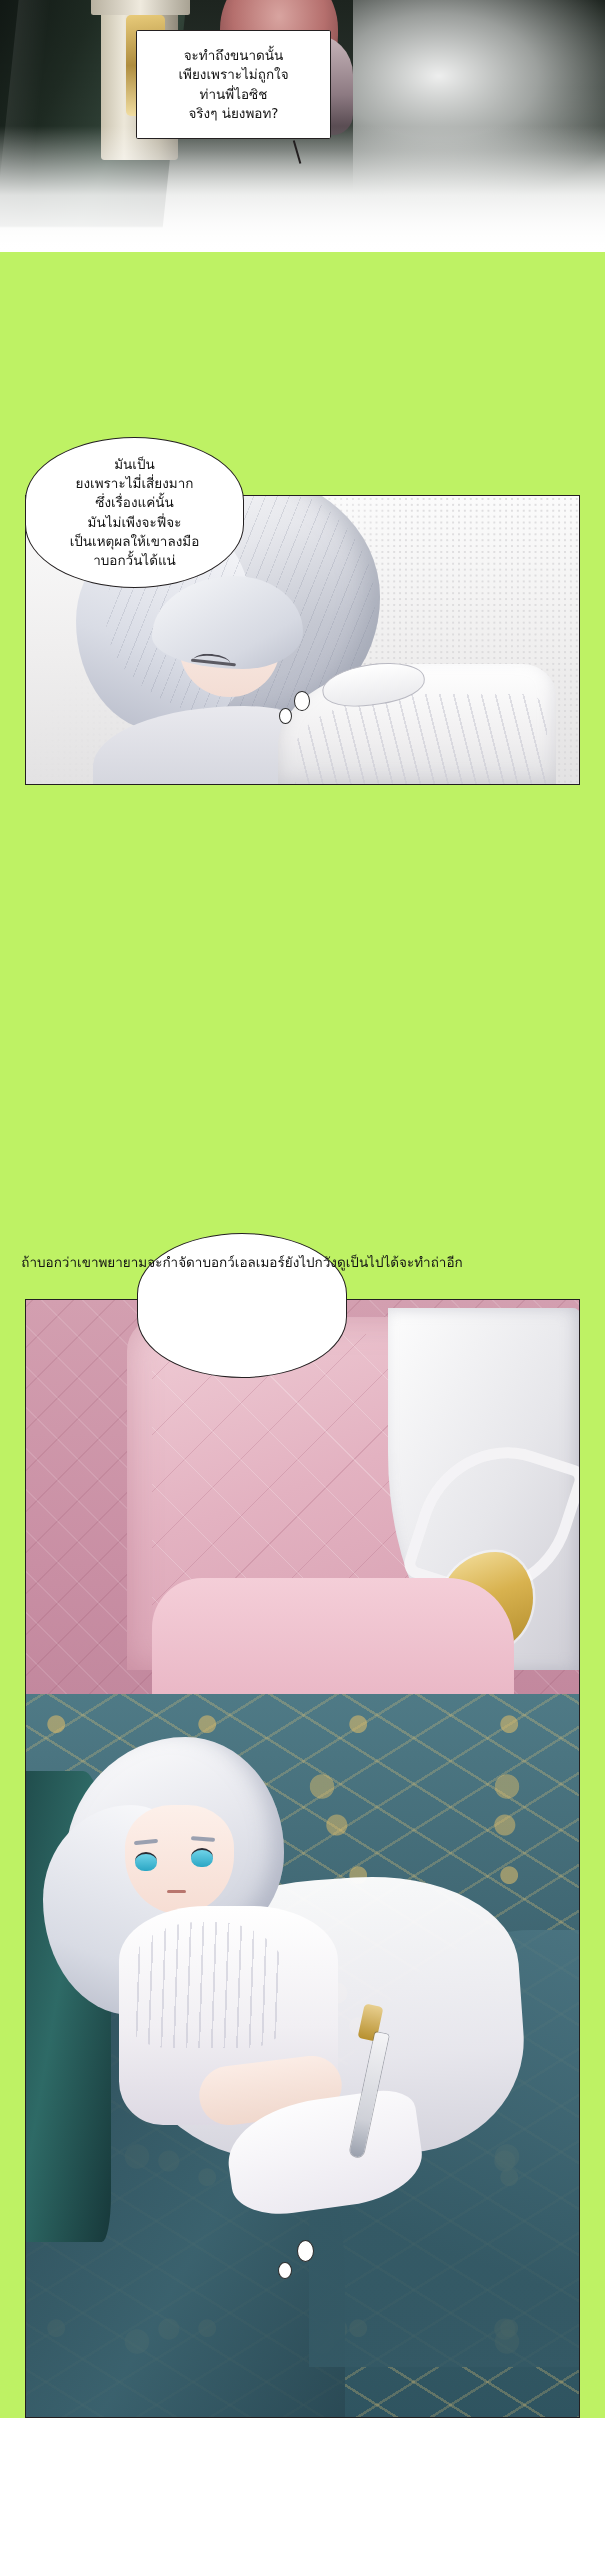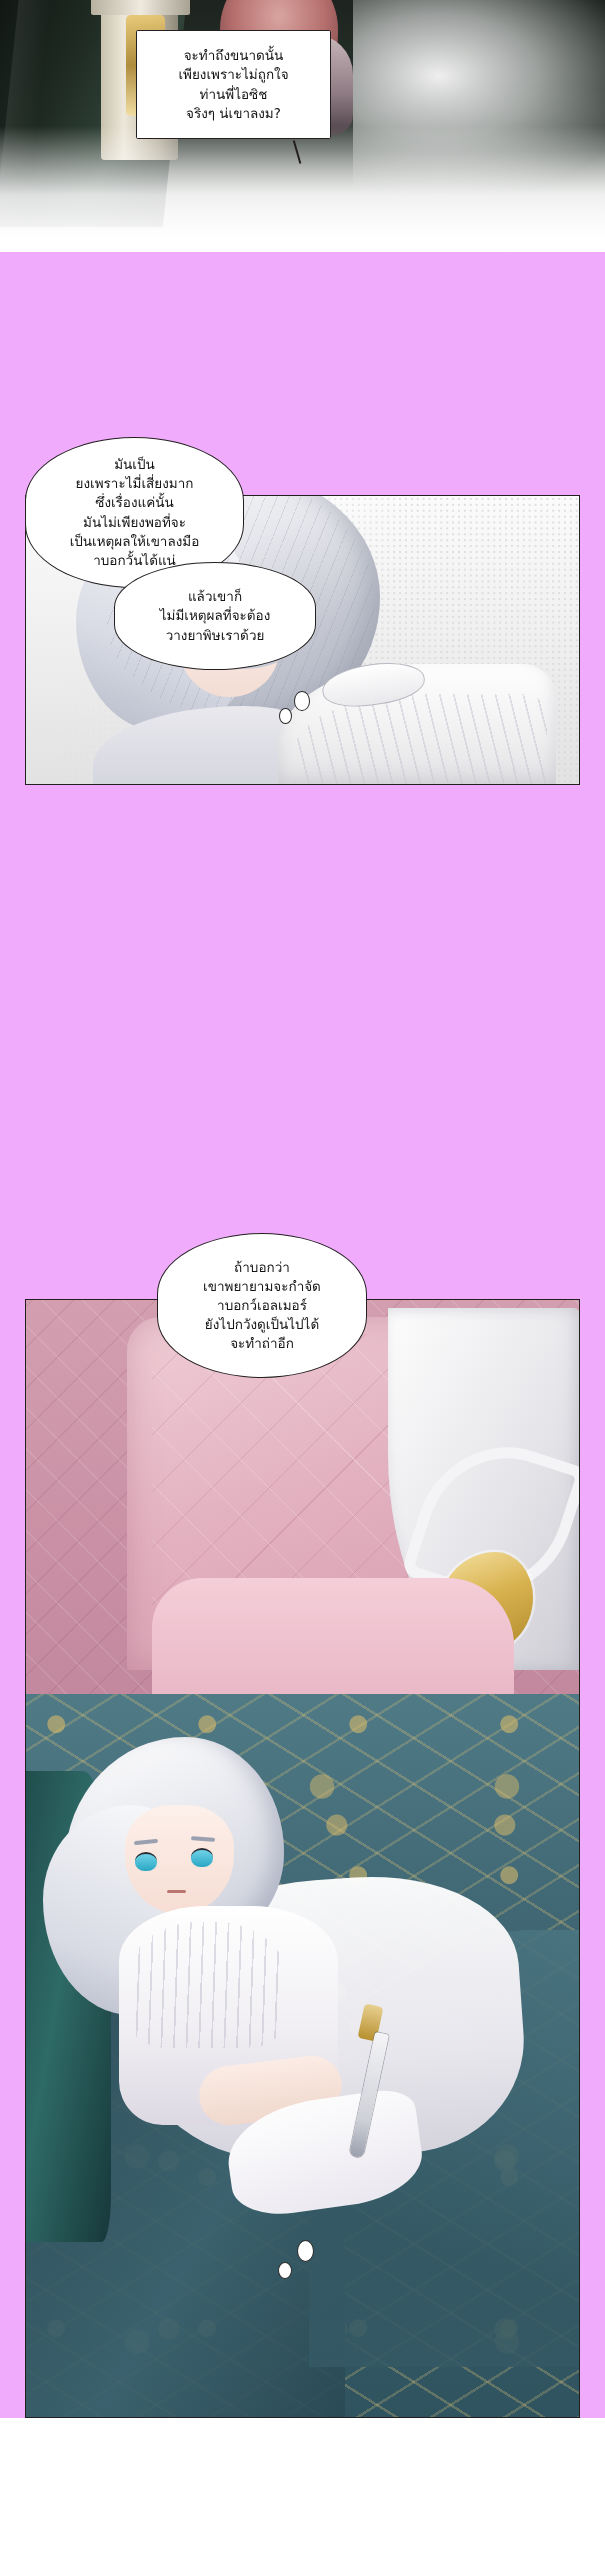--- a/index.html
+++ b/index.html
@@ -7,21 +7,21 @@
     padding: 0;
     background: #ffffff;
   }
   body {
     font-family: "DejaVu Sans", sans-serif;
   }
   .page {
     position: relative;
     width: 606px;
     height: 2576px;
-    background: #f0abfc;
+    background: #bef264;
     overflow: hidden;
   }
 
   
   .panel-top {
     position: absolute;
     left: 0; top: 0;
     width: 606px; height: 252px;
     background: linear-gradient(180deg,#1d241f 0%, #27302a 35%, #4a524c 60%, #9aa09a 80%, #e8e9e7 95%, #ffffff 100%);
     overflow: hidden;
@@ -468,21 +468,21 @@
     <div class="p1-figure"></div>
     <div class="p1-figure2"></div>
     <div class="p1-light"></div>
     <div class="p1-fade"></div>
   </div>
 
   <div class="bubble bubble-rect" style="left:136px; top:30px; width:195px; height:109px; display:flex; flex-direction:column; justify-content:center;">
     <span class="bubble-line">จะทำถึงขนาดนั้น</span>
     <span class="bubble-line">เพียงเพราะไม่ถูกใจ</span>
     <span class="bubble-line">ท่านพี่ไอซิช</span>
-    <span class="bubble-line">จริงๆ น่เขาลงม?</span>
+    <span class="bubble-line">จริงๆ น่ยงพอท?</span>
   </div>
   <div class="tail-line" style="left:296px; top:140px; width:1.7px; height:23.5px; transform:rotate(-16deg);"></div>
 
   <div class="panel2">
     <div class="p2-bg"></div>
     <div class="p2-dots"></div>
     <div class="p2-hair"></div>
     <div class="p2-hair2"></div>
     <div class="p2-hairlines"></div>
     <div class="p2-shoulder"></div>
@@ -496,32 +496,27 @@
     <div class="p2-bubbles">
       <div class="mini-o" style="left:1.7px; top:22px; width:11px; height:14.3px;"></div>
       <div class="mini-o" style="left:17px; top:5px; width:13.5px; height:17.7px;"></div>
     </div>
   </div>
 
   <div class="bubble bubble-round" style="left:25px; top:437px; width:219px; height:151px; display:flex; flex-direction:column; justify-content:center;align-items:center;">
     <span class="bubble-line">มันเป็น</span>
     <span class="bubble-line">ยงเพราะไมี่เสี่ยงมาก</span>
     <span class="bubble-line">ซึ่งเรื่องแค่นั้น</span>
-    <span class="bubble-line">มันไม่เพียงพอที่จะ</span>
+    <span class="bubble-line">มันไม่เพีงจะฟี่จะ</span>
     <span class="bubble-line">เป็นเหตุผลให้เขาลงมือ</span>
     <span class="bubble-line">าบอกวั้นได้แน่</span>
   </div>
 
-  <div class="bubble bubble-round" style="left:114px; top:562px; width:202px; height:108px; display:flex; flex-direction:column; justify-content:center;">
-    <span class="bubble-line">แล้วเขาก็</span>
-    <span class="bubble-line">ไม่มีเหตุผลที่จะต้อง</span>
-    <span class="bubble-line">วางยาพิษเราด้วย</span>
-  </div>
-
-  <div class="bubble bubble-round" style="left:157px; top:1233px; width:210px; height:145px; display:flex; flex-direction:column; justify-content:center; z-index:5;">
+
+  <div class="bubble bubble-round" style="left:137px; top:1233px; width:210px; height:145px; display:flex; flex-direction:row; justify-content:center; z-index:5;">
     <span class="bubble-line">ถ้าบอกว่า</span>
     <span class="bubble-line">เขาพยายามจะกำจัด</span>
     <span class="bubble-line">าบอกว์เอลเมอร์</span>
     <span class="bubble-line">ยังไปกวังดูเป็นไปได้</span>
     <span class="bubble-line">จะทำถ่าอีก</span>
   </div>
 
   <div class="panel3">
     <div class="p3-wall"></div>
     <div class="p3-wall-pattern"></div>

